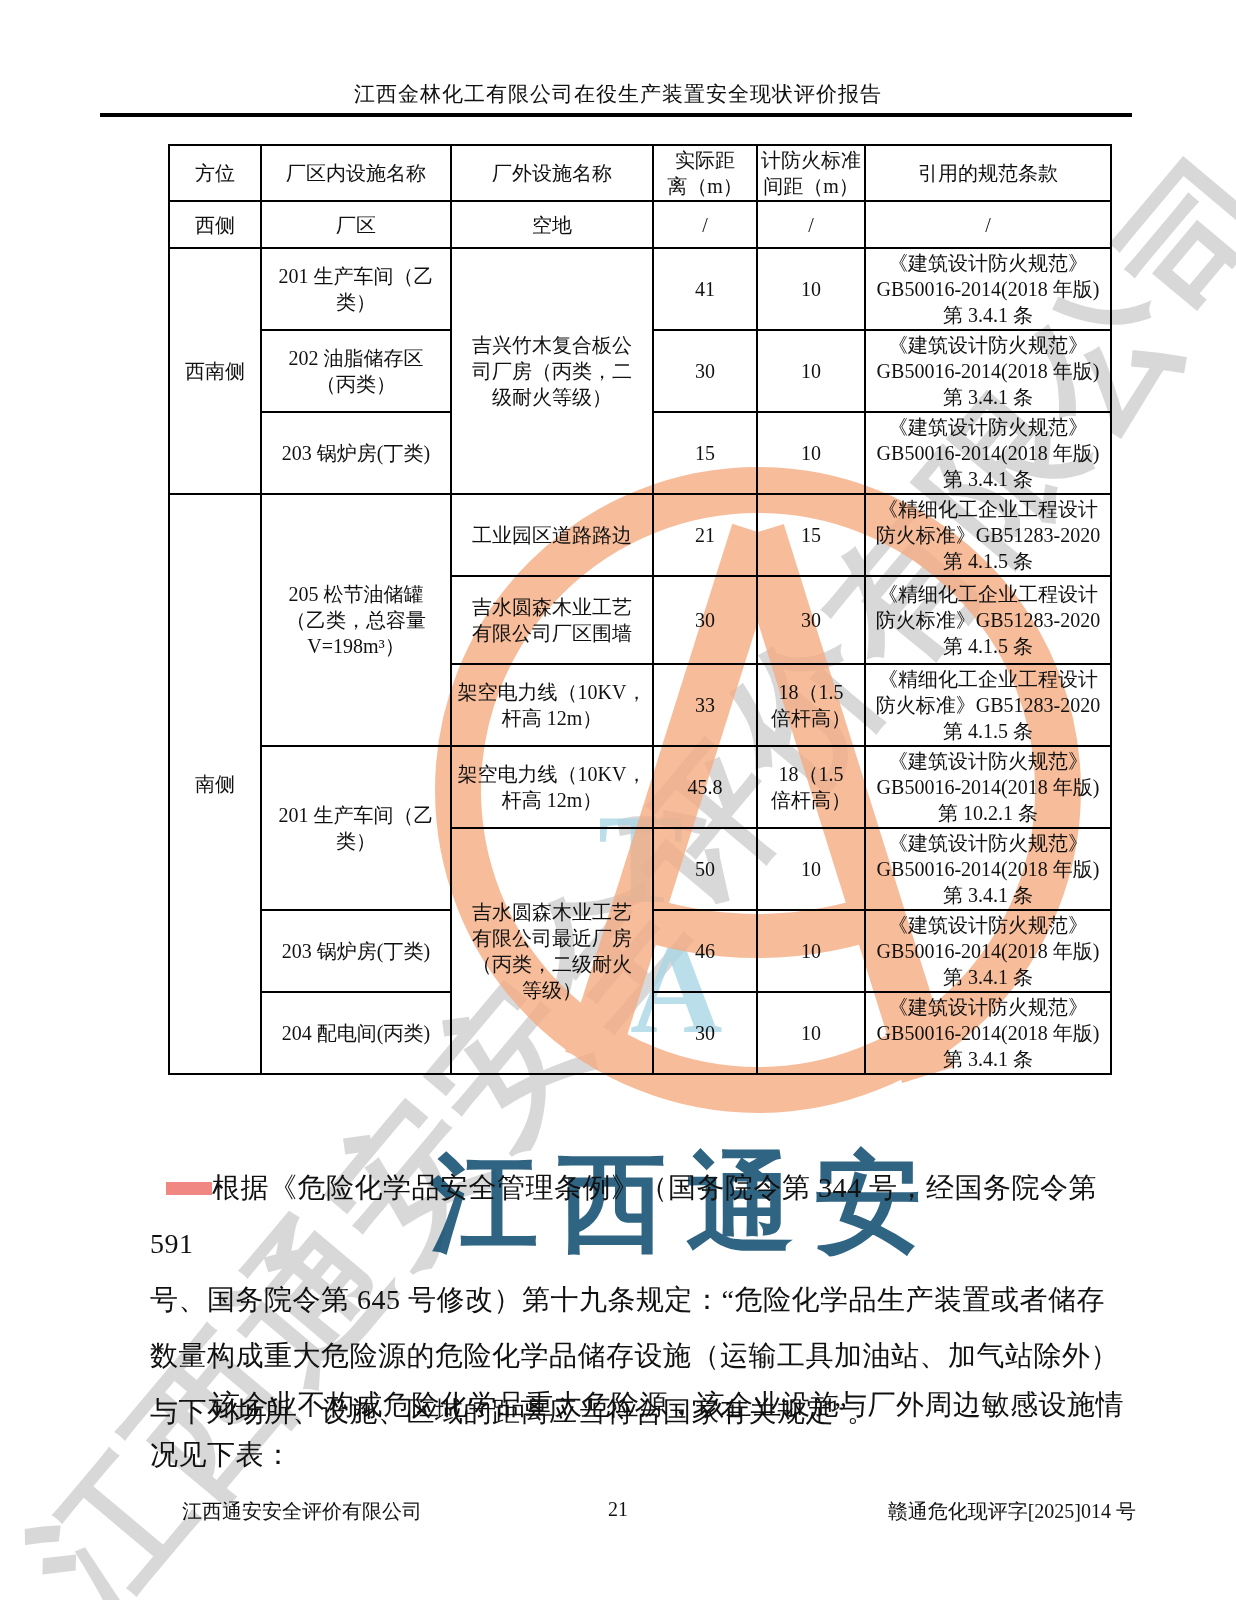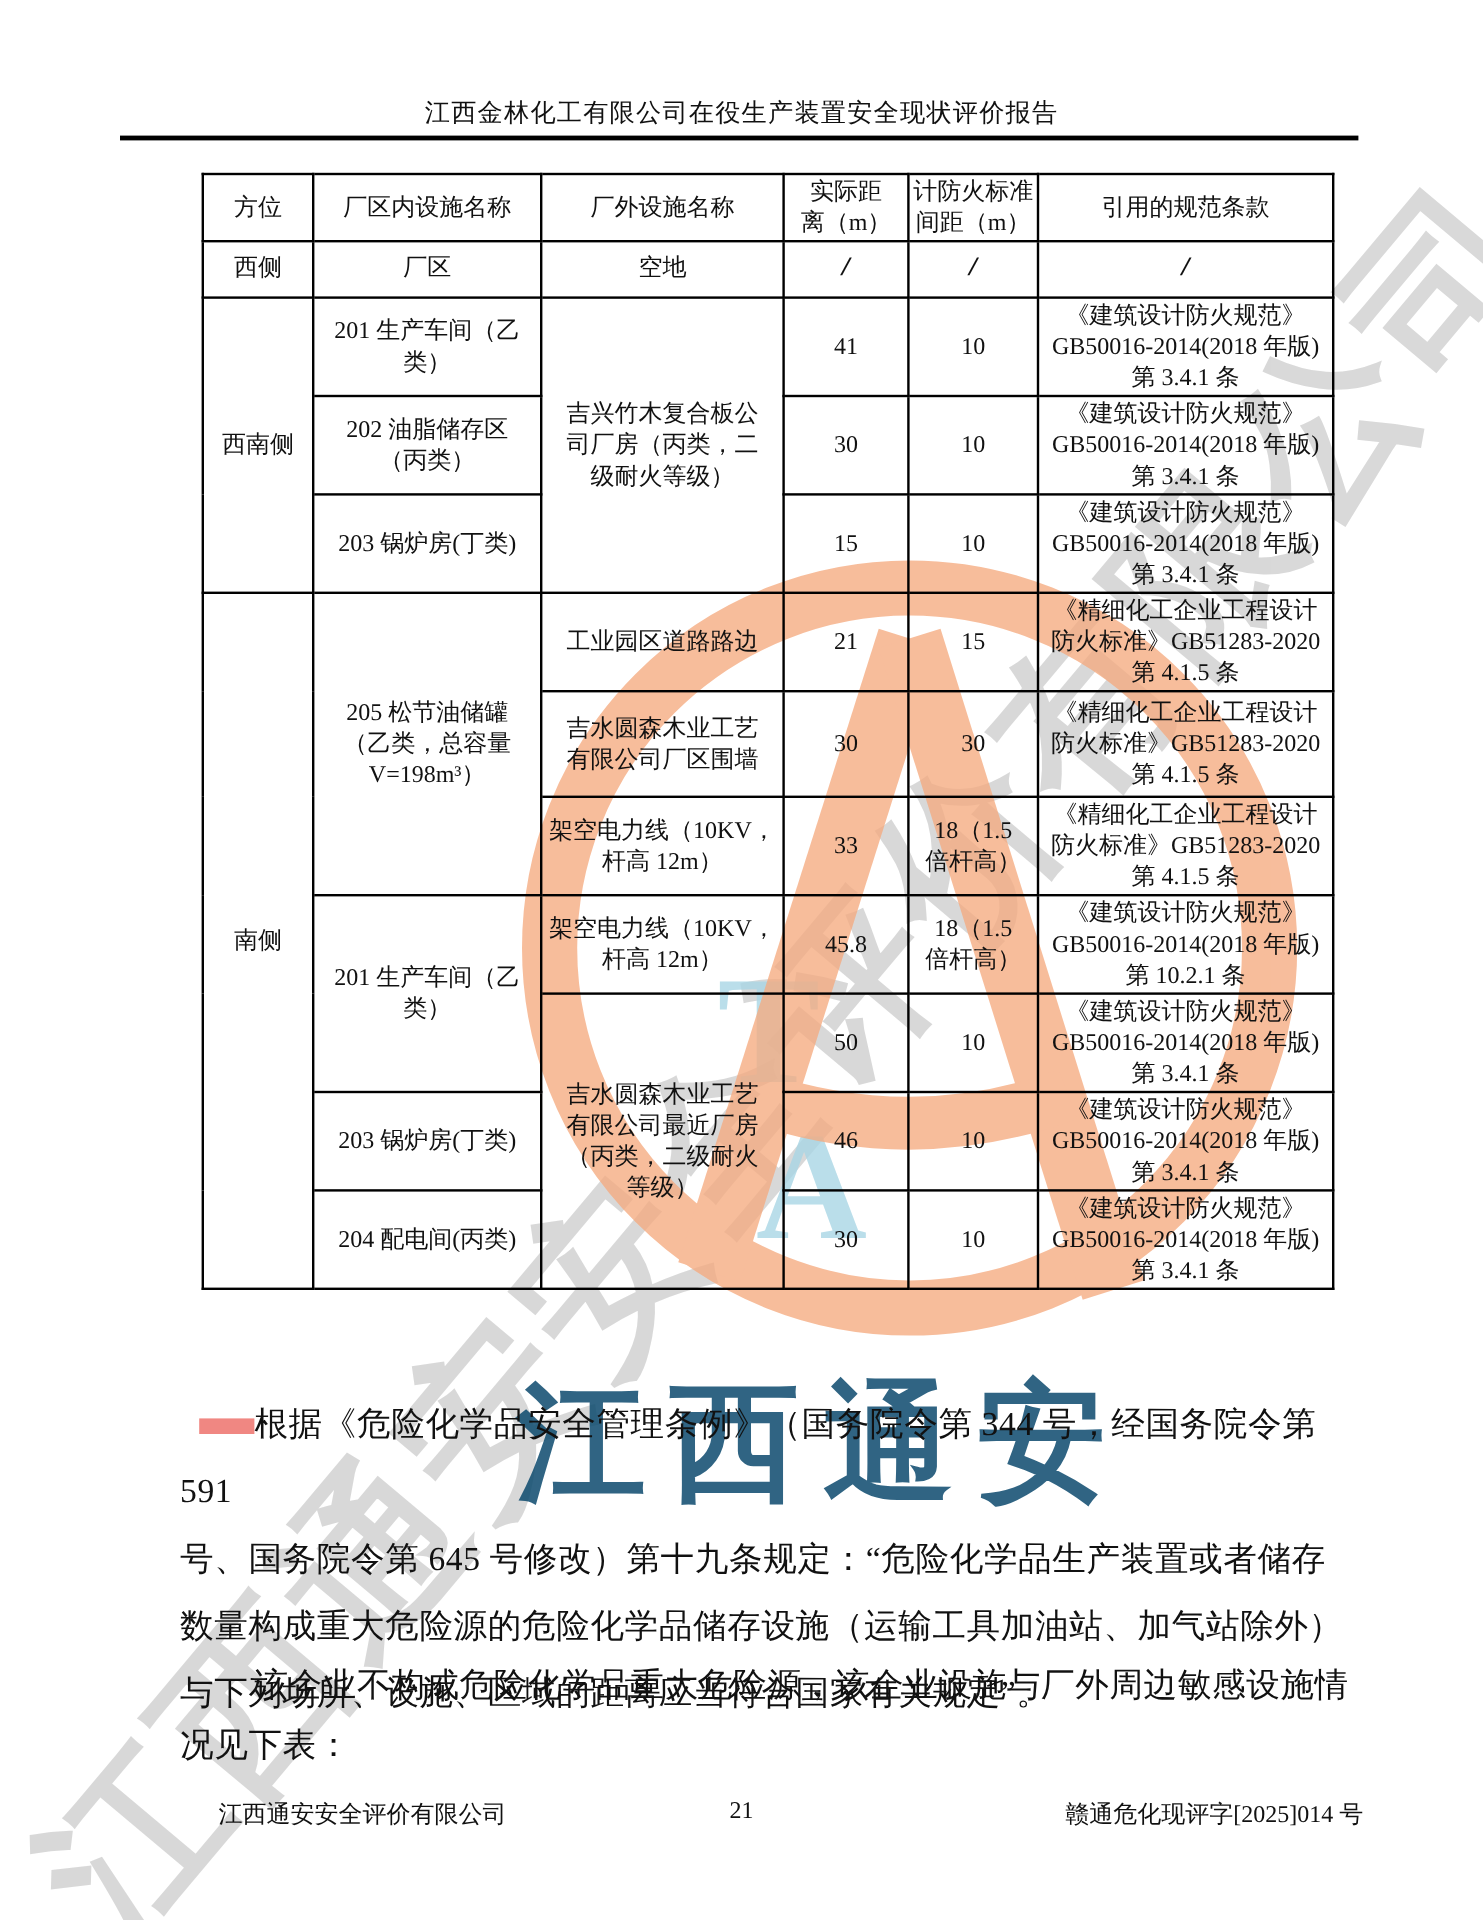--- a/index.html
+++ b/index.html
@@ -110,21 +110,21 @@
             <th>厂区内设施名称</th>
             <th>厂外设施名称</th>
             <th>实际距
 离（m）</th>
             <th>计防火标准
 间距（m）</th>
             <th>引用的规范条款</th>
           </tr>
         </thead>
       <tbody>
-          <tr style="height: 47px; font-family: Liberation Mono, monospace;">
+          <tr style="height: 47px;">
             <td>西侧</td>
             <td>厂区</td>
             <td>空地</td>
             <td>/</td>
             <td>/</td>
             <td>/</td>
           </tr>
           <tr style="height: 76px;">
             <td rowspan="3">西南侧</td>
             <td>201 生产车间（乙

